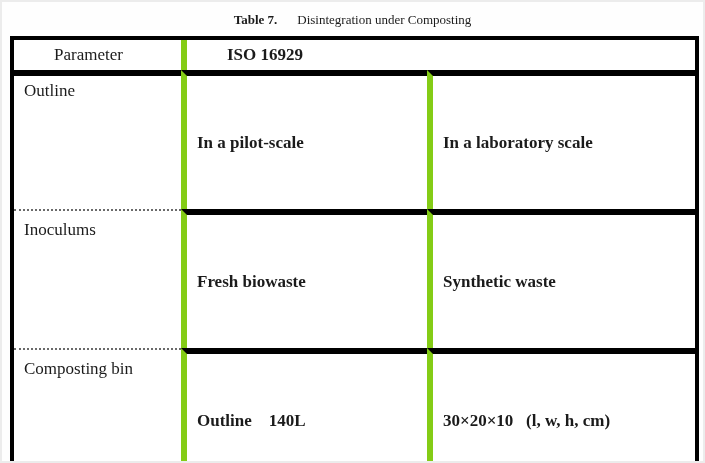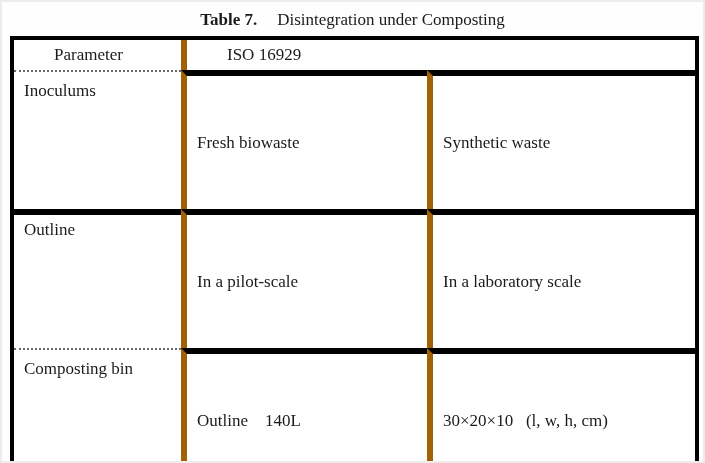--- a/index.html
+++ b/index.html
@@ -10,39 +10,39 @@
     box-sizing: border-box;
     background: #fefefe;
     border: 2px solid #ececec;
     font-family: "Liberation Serif", "DejaVu Serif", serif;
     color: #1b1b1b;
     overflow: hidden;
   }
   .caption {
     text-align: center;
     margin-top: 7px;
-    font-size: 17px;
+    font-size: 13px;
     line-height: 22px;
     white-space: pre-wrap;
   }
   .caption .cap-label { font-weight: bold; margin-right: 20px; }
   .tbl {
     margin: 5px 4px 0 8px;
     border: 4px solid #000;
     background: #fff;
   }
   .tr { display: grid; grid-template-columns: 167px 246px 1fr; }
   .td {
     padding: 2px 9px 1px 10px;
     font-size: 17px;
     line-height: 26px;
     white-space: pre-wrap;
     box-sizing: border-box;
   }
-  .td + .td { border-left: 6px solid #a16207; }
+  .td + .td { border-left: 6px solid #84cc16; font-weight: bold; }
   
   .tr.sep-solid > .td { border-top: 6px solid #000; }
   
   .tr.sep-mixed > .td { border-top: 6px solid #000; }
   .tr.sep-mixed > .td:first-child { border-top: 2px dotted #6a6a6a; padding-top: 6px; }
   .tr-header .td { min-height: 30px; padding-left: 40px; }
   .line { white-space: pre-wrap; }
 </style>
 </head>
 <body>
@@ -51,37 +51,37 @@
 
   <div class="caption"><span class="cap-label">Table 7.</span><span>Disintegration under Composting</span></div>
 
   <div class="tbl">
 
     <div class="tr tr-header">
       <div class="td">Parameter</div>
       <div class="td">ISO 16929</div>
     </div>
 
+    <div class="tr sep-solid">
+      <div class="td">Outline</div>
+      <div class="td">
+        <div class="line">In a pilot-scale</div>
+      </div>
+      <div class="td">
+        <div class="line">In a laboratory scale</div>
+      </div>
+    </div>
+
     <div class="tr sep-mixed">
       <div class="td">Inoculums</div>
       <div class="td">
         <div class="line">Fresh biowaste</div>
       </div>
       <div class="td">
         <div class="line">Synthetic waste</div>
-      </div>
-    </div>
-
-    <div class="tr sep-solid">
-      <div class="td">Outline</div>
-      <div class="td">
-        <div class="line">In a pilot-scale</div>
-      </div>
-      <div class="td">
-        <div class="line">In a laboratory scale</div>
       </div>
     </div>
 
     <div class="tr sep-mixed">
       <div class="td">Composting bin</div>
       <div class="td">
         <div class="line">Outline    140L</div>
       </div>
       <div class="td">
         <div class="line">30×20×10   (l, w, h, cm)</div>

